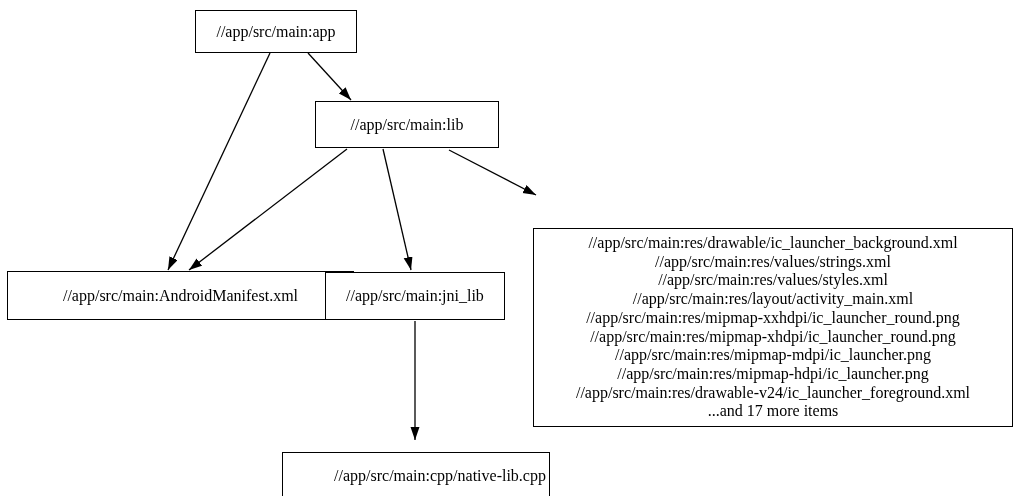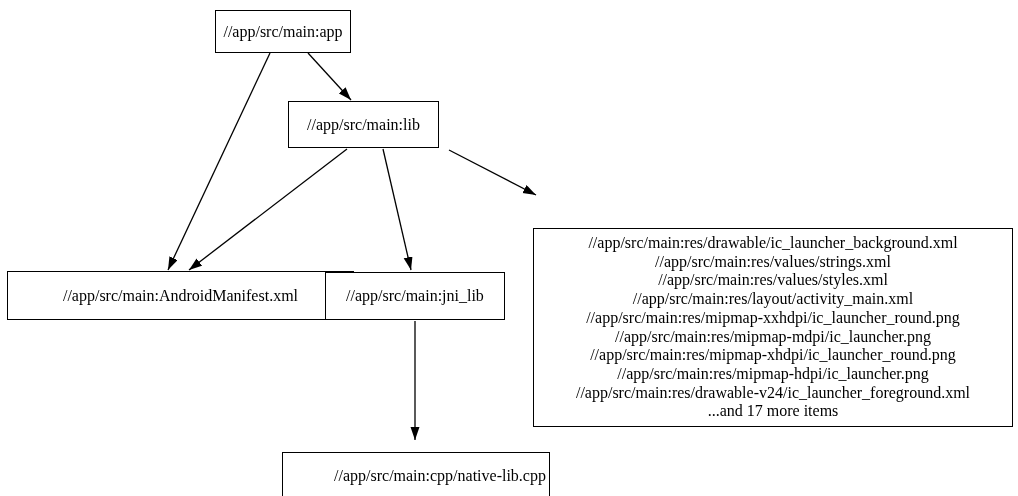--- a/index.html
+++ b/index.html
@@ -56,44 +56,44 @@
       </marker>
     </defs>
     <line x1="308" y1="53" x2="351" y2="100" stroke="#000000" stroke-width="1.3" marker-end="url(#arrow)"></line>
     <line x1="270" y1="53" x2="168" y2="270" stroke="#000000" stroke-width="1.3" marker-end="url(#arrow)"></line>
     <line x1="347" y1="149" x2="189" y2="270" stroke="#000000" stroke-width="1.3" marker-end="url(#arrow)"></line>
     <line x1="383" y1="149" x2="411" y2="270" stroke="#000000" stroke-width="1.3" marker-end="url(#arrow)"></line>
     <line x1="449" y1="150" x2="536" y2="195" stroke="#000000" stroke-width="1.3" marker-end="url(#arrow)"></line>
     <line x1="415" y1="321" x2="415" y2="440" stroke="#000000" stroke-width="1.3" marker-end="url(#arrow)"></line>
   </svg>
 
-  <div class="node" style="left:215px; top:10px; width:136px; height:43px;">
+  <div class="node" style="left:195px; top:10px; width:162px; height:43px;">
     <span>//app/src/main:app</span>
   </div>
 
-  <div class="node" style="left:288px; top:101px; width:151px; height:47px;">
+  <div class="node" style="left:315px; top:101px; width:184px; height:47px;">
     <span>//app/src/main:lib</span>
   </div>
 
   <div class="node" style="left:7px; top:271px; width:347px; height:49px;">
     <span>//app/src/main:AndroidManifest.xml</span>
   </div>
 
   <div class="node" style="left:325px; top:272px; width:180px; height:48px;">
     <span>//app/src/main:jni_lib</span>
   </div>
 
   <div class="node multi" style="left:533px; top:196px; width:480px; height:199px;">
     <span>//app/src/main:res/drawable/ic_launcher_background.xml</span>
     <span>//app/src/main:res/values/strings.xml</span>
     <span>//app/src/main:res/values/styles.xml</span>
     <span>//app/src/main:res/layout/activity_main.xml</span>
     <span>//app/src/main:res/mipmap-xxhdpi/ic_launcher_round.png</span>
+    <span>//app/src/main:res/mipmap-xhdpi/ic_launcher_round.png</span>
     <span>//app/src/main:res/mipmap-mdpi/ic_launcher.png</span>
-    <span>//app/src/main:res/mipmap-xhdpi/ic_launcher_round.png</span>
     <span>//app/src/main:res/mipmap-hdpi/ic_launcher.png</span>
     <span>//app/src/main:res/drawable-v24/ic_launcher_foreground.xml</span>
     <span>...and 17 more items</span>
   </div>
 
   <div class="node" style="left:282px; top:452px; width:268px; height:48px;padding-left:48px;">
     <span>//app/src/main:cpp/native-lib.cpp</span>
   </div>
 
 </div>

